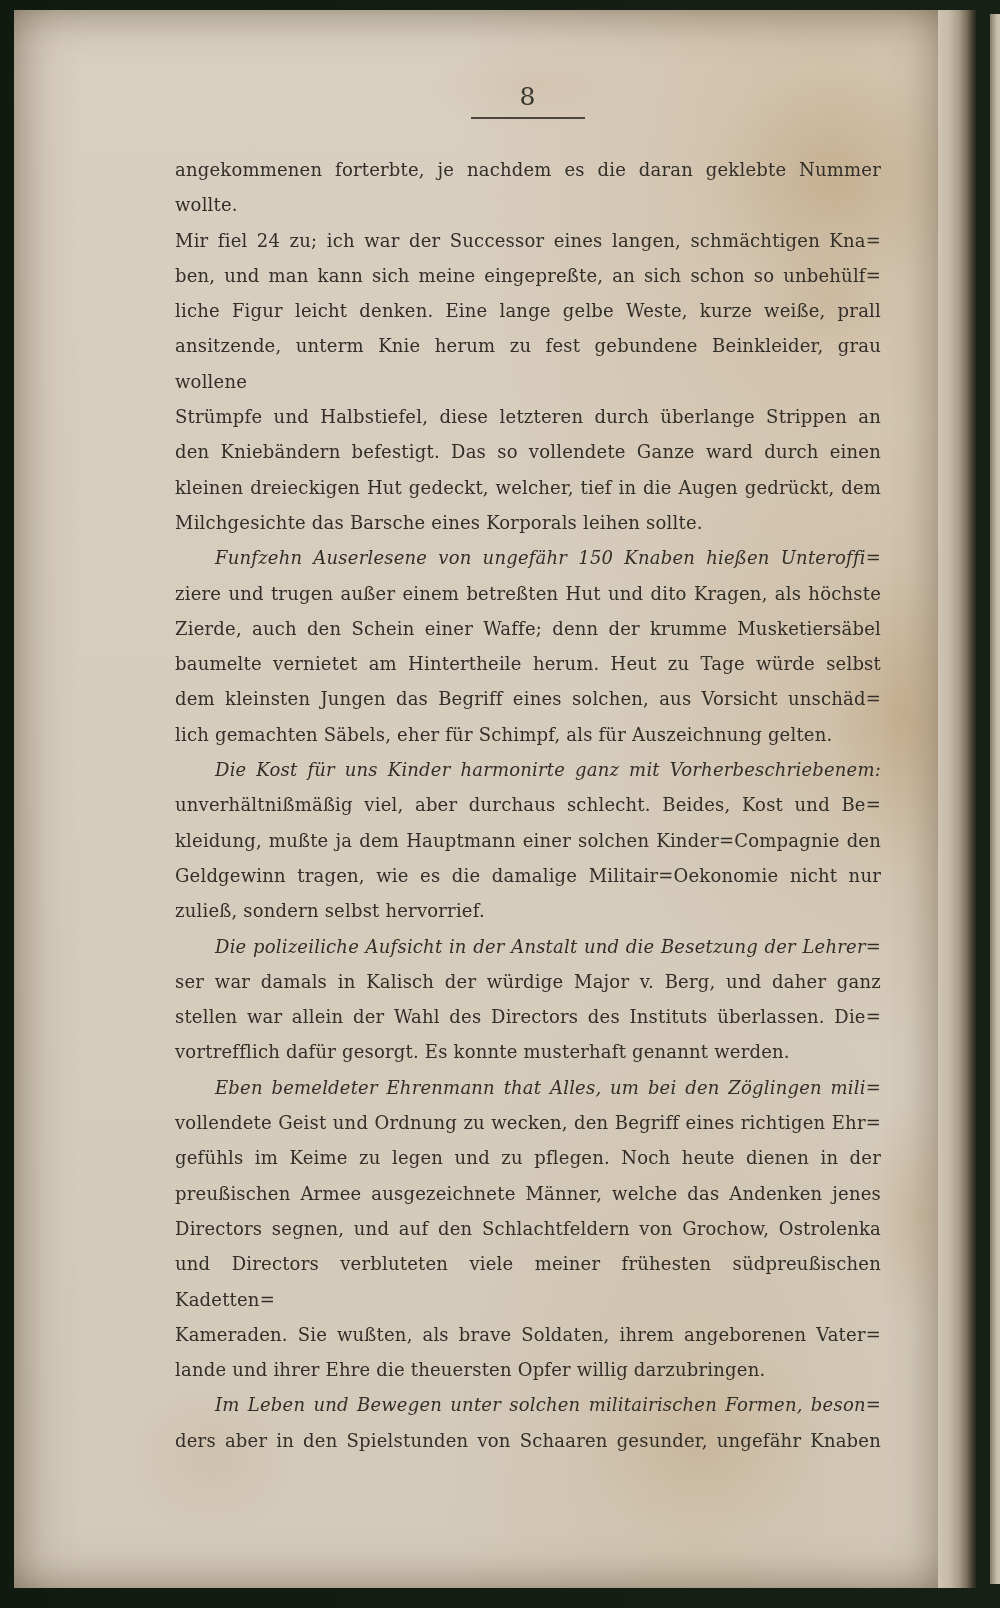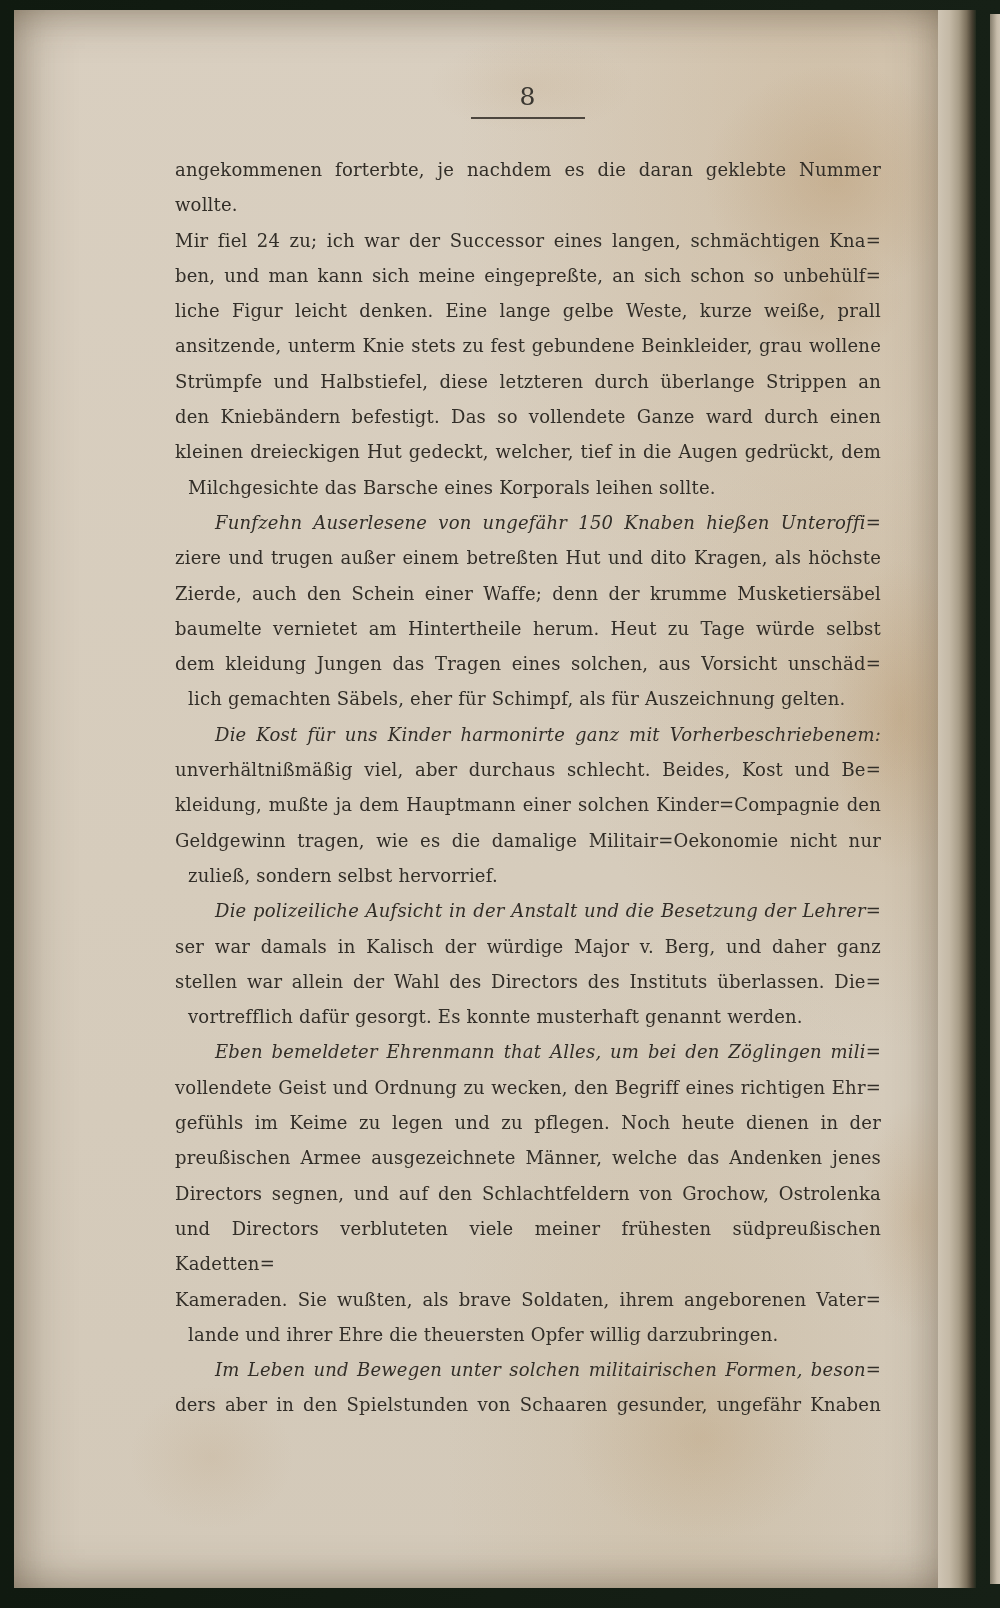--- a/index.html
+++ b/index.html
@@ -94,21 +94,21 @@
     line-height: 35.3px;
     color: #322e28;
     letter-spacing: 0.2px;
   }
   .paragraph { margin: 0; }
   .line {
     text-align: justify;
     text-align-last: justify;
     white-space: normal;
   }
-  .line.last { text-align-last: left; margin-left: 13px; }
+  .line.last { text-align-last: left; }
   .paragraph.indent .line:first-child { text-indent: 40px; font-style: italic; }
 </style>
 </head>
 <body>
 
 <div class="scan">
   <div class="paper">
     <div class="stain s1"></div>
     <div class="stain s2"></div>
     <div class="stain s3"></div>
@@ -121,32 +121,32 @@
       <div class="page-header">
         <div class="page-number">8</div>
         <div class="page-number-rule"></div>
       </div>
       <div class="body-text">
           <div class="paragraph">
             <div class="line">angekommenen forterbte, je nachdem es die daran geklebte Nummer wollte.</div>
             <div class="line">Mir fiel 24 zu; ich war der Successor eines langen, schmächtigen Kna=</div>
             <div class="line">ben, und man kann sich meine eingepreßte, an sich schon so unbehülf=</div>
             <div class="line">liche Figur leicht denken. Eine lange gelbe Weste, kurze weiße, prall</div>
-            <div class="line">ansitzende, unterm Knie stets zu fest gebundene Beinkleider, grau wollene</div>
+            <div class="line">ansitzende, unterm Knie herum zu fest gebundene Beinkleider, grau wollene</div>
             <div class="line">Strümpfe und Halbstiefel, diese letzteren durch überlange Strippen an</div>
             <div class="line">den Kniebändern befestigt. Das so vollendete Ganze ward durch einen</div>
             <div class="line">kleinen dreieckigen Hut gedeckt, welcher, tief in die Augen gedrückt, dem</div>
             <div class="line last">Milchgesichte das Barsche eines Korporals leihen sollte.</div>
           </div>
           <div class="paragraph indent">
             <div class="line">Funfzehn Auserlesene von ungefähr 150 Knaben hießen Unteroffi=</div>
             <div class="line">ziere und trugen außer einem betreßten Hut und dito Kragen, als höchste</div>
             <div class="line">Zierde, auch den Schein einer Waffe; denn der krumme Musketiersäbel</div>
             <div class="line">baumelte vernietet am Hintertheile herum. Heut zu Tage würde selbst</div>
-            <div class="line">dem kleidung Jungen das Tragen eines solchen, aus Vorsicht unschäd=</div>
+            <div class="line">dem kleinsten Jungen das Begriff eines solchen, aus Vorsicht unschäd=</div>
             <div class="line last">lich gemachten Säbels, eher für Schimpf, als für Auszeichnung gelten.</div>
           </div>
           <div class="paragraph indent">
             <div class="line">Die Kost für uns Kinder harmonirte ganz mit Vorherbeschriebenem:</div>
             <div class="line">unverhältnißmäßig viel, aber durchaus schlecht. Beides, Kost und Be=</div>
             <div class="line">kleidung, mußte ja dem Hauptmann einer solchen Kinder=Compagnie den</div>
             <div class="line">Geldgewinn tragen, wie es die damalige Militair=Oekonomie nicht nur</div>
             <div class="line last">zuließ, sondern selbst hervorrief.</div>
           </div>
           <div class="paragraph indent">

